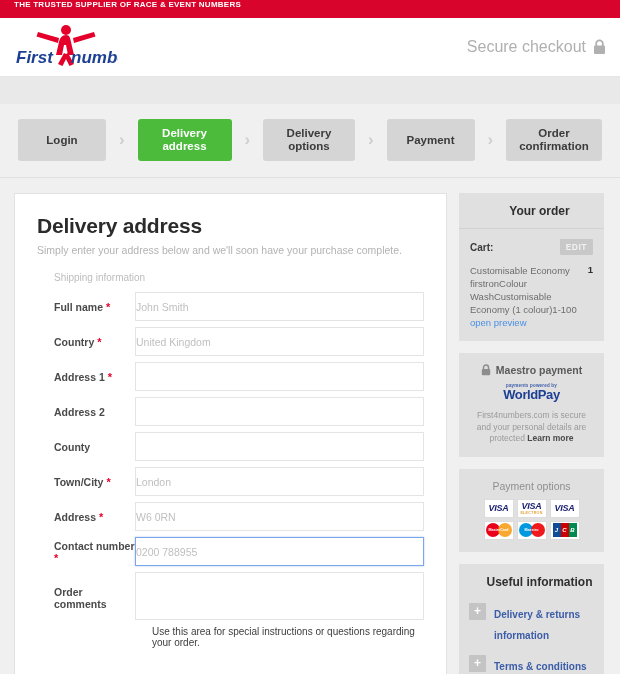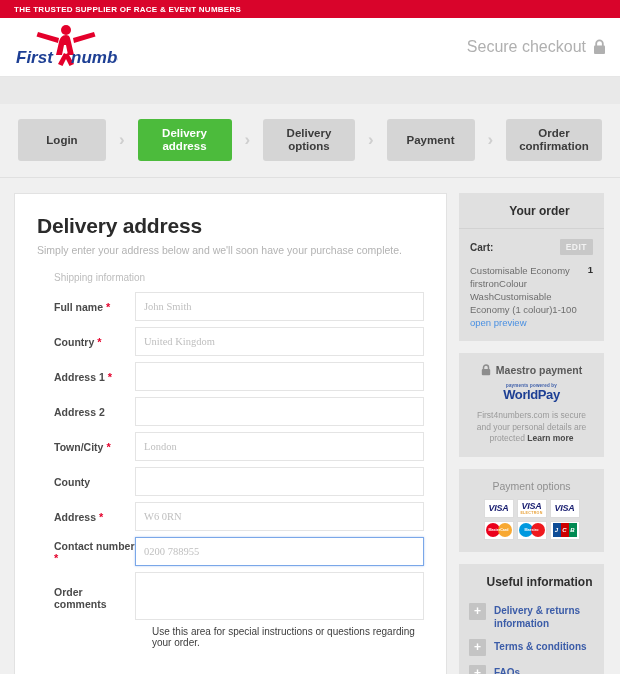--- a/index.html
+++ b/index.html
@@ -7,21 +7,21 @@
     width: 620px; height: 674px;
     font-family: "Liberation Sans", sans-serif;
     background: #ffffff;
     overflow: hidden;
   }
 
   
   .promo-bar {
     height: 18px;
     background: #d9042b;
-    display: flex; align-items: center;
+    display: flex; 
   }
   .promo-text {
     color: #ffffff;
     font-size: 8px;
     font-weight: bold;
     letter-spacing: .25px;
     padding-left: 14px;
   }
 
   
@@ -122,24 +122,24 @@
     font-weight: bold;
     color: #4a4a4a;
     padding-left: 17px;
   }
   .req { color: #e4002b; font-size: 11px; }
   .finput {
     flex: 1 1 auto;
     height: 29px;
     border: 1px solid #e4e4e4;
     background: #ffffff;
-    font-family: Liberation Serif, serif;
+    font-family: Liberation Sans, sans-serif;
     font-size: 10.5px;
     color: #555;
-    padding: 0 8px;
+    padding: 0 0;
   }
   .finput::placeholder { color: #bfbfbf; }
   .finput.focused {
     border: 1px solid #7aa7e8;
     box-shadow: 0 0 2px rgba(100,150,230,.5);
   }
   .ftextarea {
     flex: 1 1 auto;
     height: 48px;
     border: 1px solid #e4e4e4;
@@ -236,21 +236,21 @@
     background: #c4c4c4;
     color: #ffffff;
     font-size: 12px;
     font-weight: bold;
     display: flex; align-items: center; justify-content: center;
     border-radius: 1px;
     cursor: pointer;
   }
   .ui-link {
     font-size: 10px;
-    line-height: 13px;
+    line-height: 21px;
     color: #3b5ca8;
     font-weight: bold;
     padding-top: 1px;
     cursor: pointer;
   }
 </style>
 </head>
 <body>
 
 <div class="promo-bar">
@@ -328,27 +328,27 @@
       <div class="flabel"><span>Address 1</span><span class="req"> *</span></div>
       <input class="finput" placeholder="" style="">
     </div>
 
     <div class="frow">
       <div class="flabel">Address 2</div>
       <input class="finput" placeholder="" style="">
     </div>
 
     <div class="frow">
+      <div class="flabel">County</div>
+      <input class="finput" placeholder="" style="">
+    </div>
+
+    <div class="frow">
       <div class="flabel"><span>Town/City</span><span class="req"> *</span></div>
       <input class="finput" placeholder="London" style="">
-    </div>
-
-    <div class="frow">
-      <div class="flabel">County</div>
-      <input class="finput" placeholder="" style="">
     </div>
 
     <div class="frow">
       <div class="flabel"><span>Address</span><span class="req"> *</span></div>
       <input class="finput" placeholder="W6 0RN" style="">
     </div>
 
     <div class="frow">
       <div class="flabel"><span>Contact number</span><span class="req"> *</span></div>
       <input class="finput focused" placeholder="0200 788955" style="">

